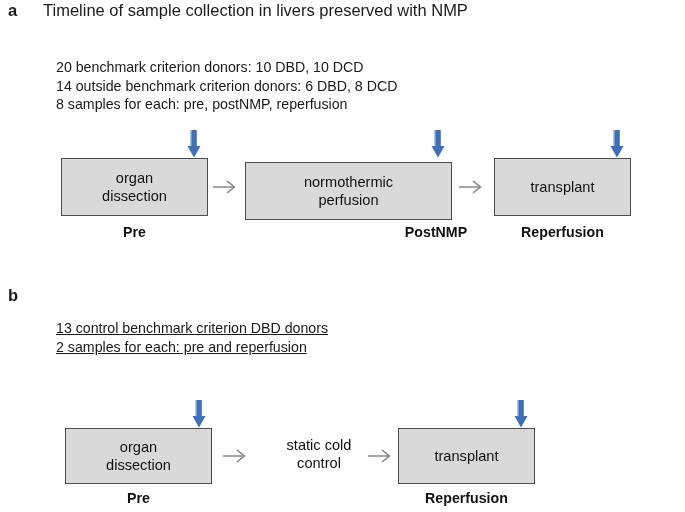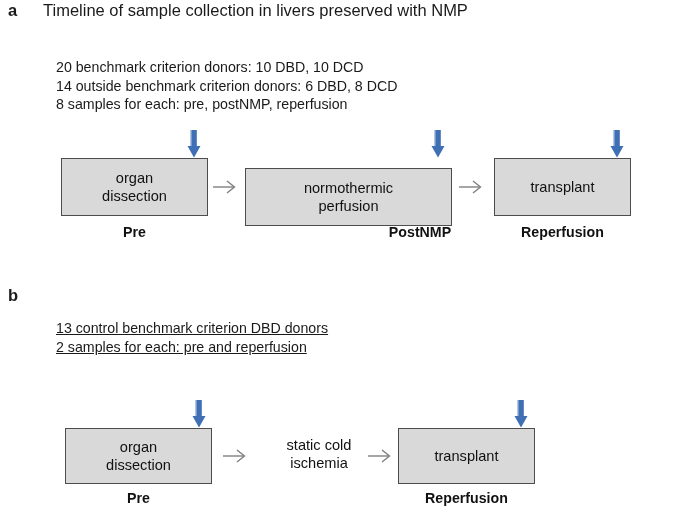--- a/index.html
+++ b/index.html
@@ -145,34 +145,34 @@
     </div>
     <div class="stage-label" style="left:61px; top:96px; width:147px;">Pre</div>
 
     <div class="connector" style="left:212px; top:49px;">
       <svg viewBox="0 0 26 20" xmlns="http://www.w3.org/2000/svg">
         <line x1="1" y1="10" x2="22" y2="10" stroke="#808080" stroke-width="1.4"></line>
         <polyline points="15,4 22.5,10 15,16" fill="none" stroke="#808080" stroke-width="1.4"></polyline>
       </svg>
     </div>
 
-    <div class="proc-box" style="left:245px; top:40px; width:207px; height:58px;">
+    <div class="proc-box" style="left:245px; top:34px; width:207px; height:58px;">
       <span class="box-text">
         <span>normothermic</span><br>
         <span>perfusion</span>
       </span>
     </div>
     <div class="sample-arrow" style="left:431px; top:2px;">
       <svg viewBox="0 0 14 30" xmlns="http://www.w3.org/2000/svg">
         <rect x="4.2" y="0" width="5.6" height="17" fill="#3f6fb5"></rect>
         <rect x="3.2" y="0" width="1.2" height="17" fill="#9fb8da"></rect>
         <polygon points="0.5,16 13.5,16 7,27.5" fill="#3f6fb5"></polygon>
       </svg>
     </div>
-    <div class="stage-label" style="left:360px; top:96px; width:120px;">PostNMP</div>
+    <div class="stage-label" style="left:376px; top:96px; width:120px;">PostNMP</div>
 
     <div class="connector" style="left:458px; top:49px;">
       <svg viewBox="0 0 26 20" xmlns="http://www.w3.org/2000/svg">
         <line x1="1" y1="10" x2="22" y2="10" stroke="#808080" stroke-width="1.4"></line>
         <polyline points="15,4 22.5,10 15,16" fill="none" stroke="#808080" stroke-width="1.4"></polyline>
       </svg>
     </div>
 
     <div class="proc-box" style="left:494px; top:30px; width:137px; height:58px;">
       <span class="box-text">transplant</span>
@@ -219,21 +219,21 @@
 
     <div class="connector" style="left:222px; top:48px;">
       <svg viewBox="0 0 26 20" xmlns="http://www.w3.org/2000/svg">
         <line x1="1" y1="10" x2="22" y2="10" stroke="#808080" stroke-width="1.4"></line>
         <polyline points="15,4 22.5,10 15,16" fill="none" stroke="#808080" stroke-width="1.4"></polyline>
       </svg>
     </div>
 
     <div class="plain-step" style="left:254px; top:38px; width:130px;">
       <span>static cold</span><br>
-      <span>ischemia</span>
+      <span>control</span>
     </div>
 
     <div class="connector" style="left:367px; top:48px;">
       <svg viewBox="0 0 26 20" xmlns="http://www.w3.org/2000/svg">
         <line x1="1" y1="10" x2="22" y2="10" stroke="#808080" stroke-width="1.4"></line>
         <polyline points="15,4 22.5,10 15,16" fill="none" stroke="#808080" stroke-width="1.4"></polyline>
       </svg>
     </div>
 
     <div class="proc-box" style="left:398px; top:30px; width:137px; height:56px;">

